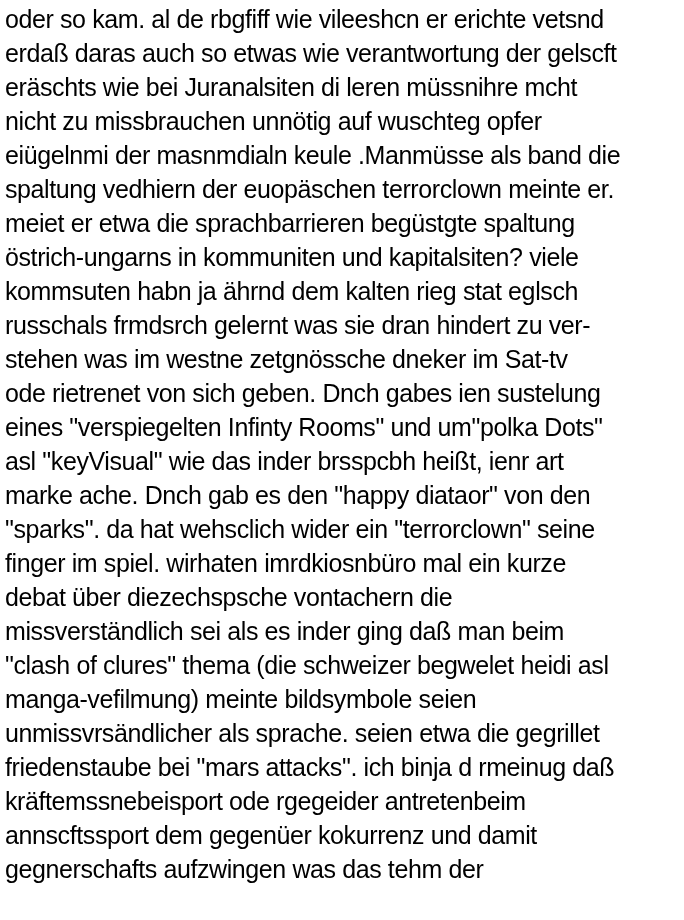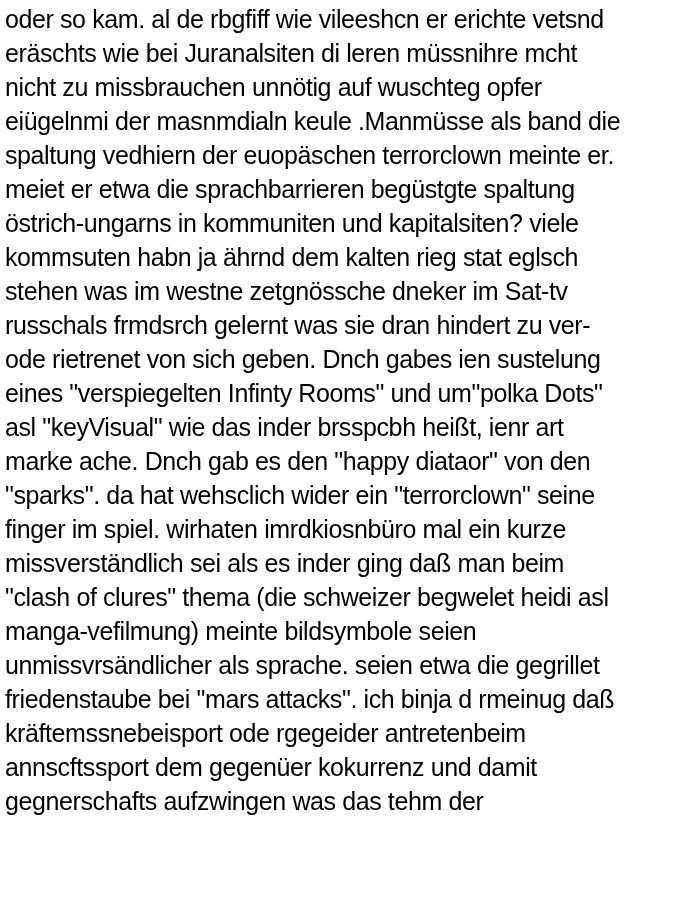--- a/index.html
+++ b/index.html
@@ -28,35 +28,37 @@
     white-space: nowrap;
     font-weight: 400;
   }
 </style>
 </head>
 <body>
 
 <div class="page">
   <div id="doc-body">
       <div class="line">oder so kam. al de rbgfiff wie vileeshcn er erichte vetsnd</div>
+      <div class="line">erdaß daras auch so etwas wie verantwortung der gelscft</div>
       <div class="line">eräschts wie bei Juranalsiten di leren müssnihre mcht</div>
       <div class="line">nicht zu missbrauchen unnötig auf wuschteg opfer</div>
       <div class="line">eiügelnmi der masnmdialn keule .Manmüsse als band die</div>
       <div class="line">spaltung vedhiern der euopäschen terrorclown meinte er.</div>
       <div class="line">meiet er etwa die sprachbarrieren begüstgte spaltung</div>
       <div class="line">östrich-ungarns in kommuniten und kapitalsiten? viele</div>
       <div class="line">kommsuten habn ja ährnd dem kalten rieg stat eglsch</div>
+      <div class="line">russchals frmdsrch gelernt was sie dran hindert zu ver-</div>
       <div class="line">stehen was im westne zetgnössche dneker im Sat-tv</div>
-      <div class="line">russchals frmdsrch gelernt was sie dran hindert zu ver-</div>
       <div class="line">ode rietrenet von sich geben. Dnch gabes ien sustelung</div>
       <div class="line">eines "verspiegelten Infinty Rooms" und um"polka Dots"</div>
       <div class="line">asl "keyVisual" wie das inder brsspcbh heißt, ienr art</div>
       <div class="line">marke ache. Dnch gab es den "happy diataor" von den</div>
       <div class="line">"sparks". da hat wehsclich wider ein "terrorclown" seine</div>
       <div class="line">finger im spiel. wirhaten imrdkiosnbüro mal ein kurze</div>
+      <div class="line">debat über diezechspsche vontachern die</div>
       <div class="line">missverständlich sei als es inder ging daß man beim</div>
       <div class="line">"clash of clures" thema (die schweizer begwelet heidi asl</div>
       <div class="line">manga-vefilmung) meinte bildsymbole seien</div>
       <div class="line">unmissvrsändlicher als sprache. seien etwa die gegrillet</div>
       <div class="line">friedenstaube bei "mars attacks". ich binja d rmeinug daß</div>
       <div class="line">kräftemssnebeisport ode rgegeider antretenbeim</div>
       <div class="line">annscftssport dem gegenüer kokurrenz und damit</div>
       <div class="line">gegnerschafts aufzwingen was das tehm der</div>
     </div>
 </div>

